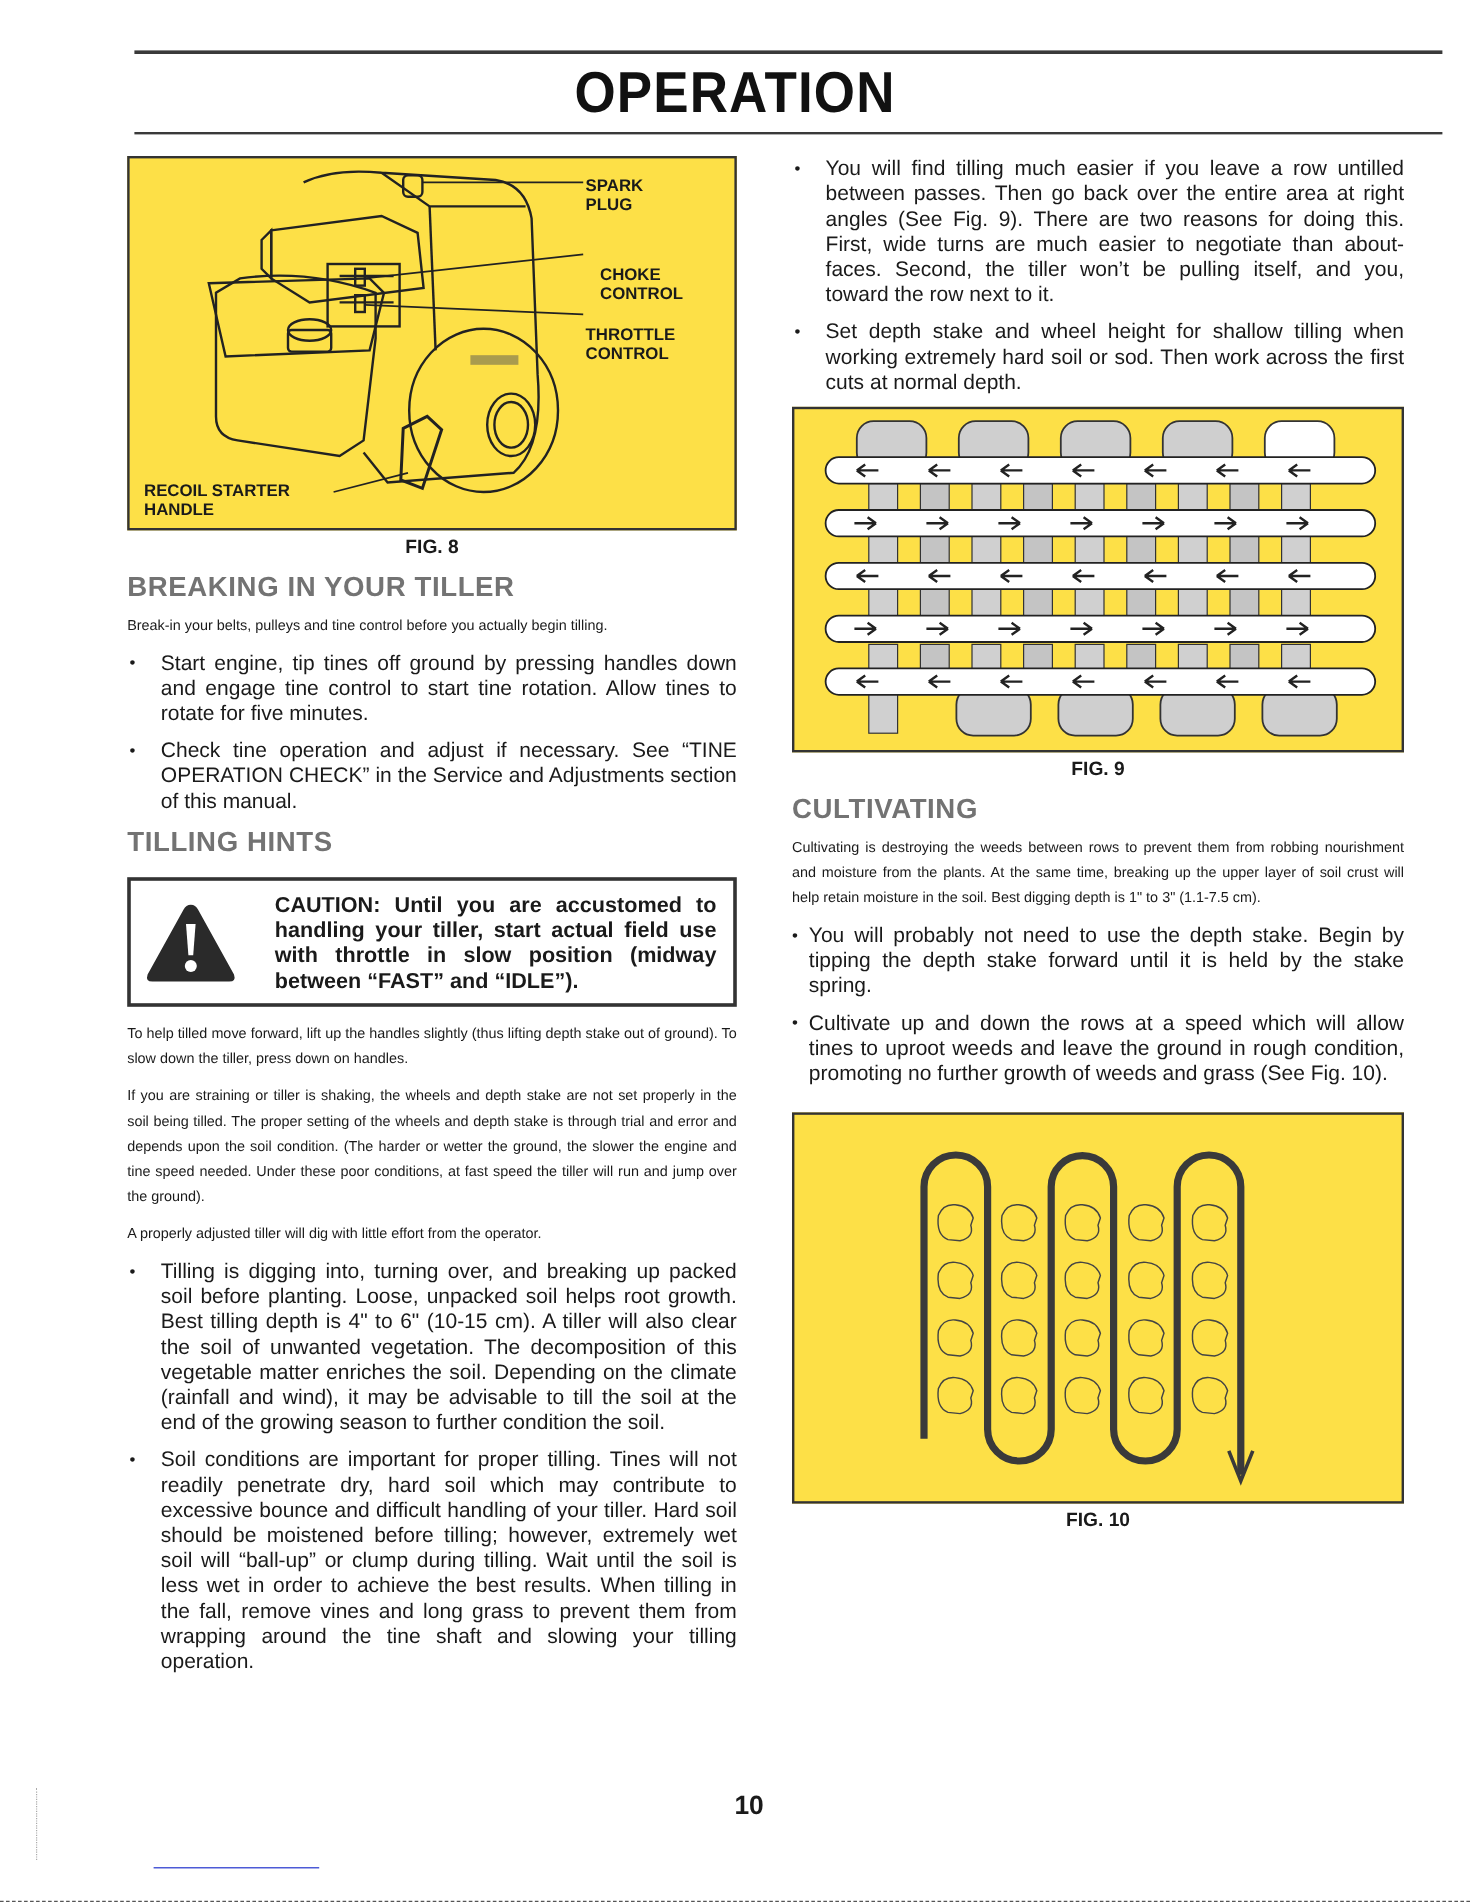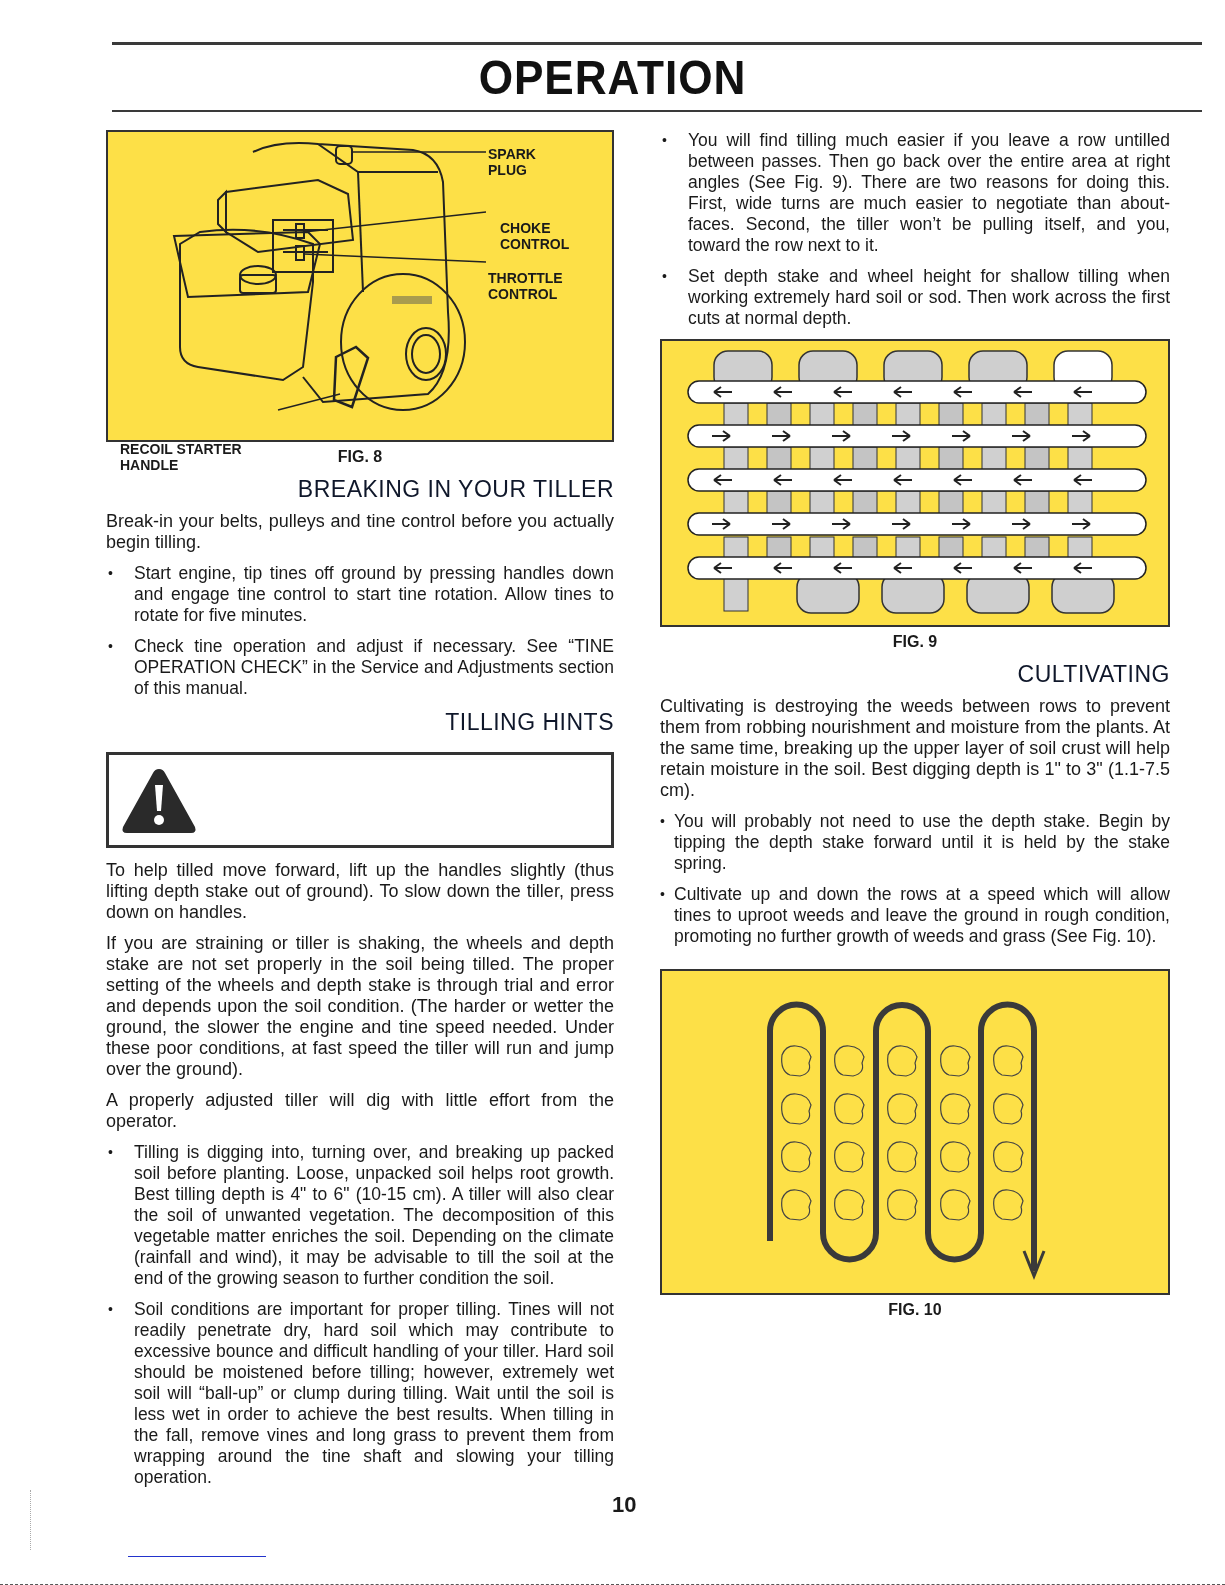--- a/index.html
+++ b/index.html
@@ -12,28 +12,28 @@
     .rule.bot { top: 110px; height: 2px; }
     .page-title {
       position: absolute; top: 50px; left: 0; width: 1225px; text-align: center;
       font-size: 48px; font-weight: bold; letter-spacing: 1px; color: #111;
       transform: scaleX(0.92);
     }
     .col { position: absolute; }
     .col.left { left: 106px; top: 130px; width: 508px; }
     .col.right { left: 660px; top: 130px; width: 510px; }
 
-    .body-text { font-size: 18px; line-height: 21px; text-align: justify; margin: 0 0 10px 0; }
+    .body-text { font-size: 12px; line-height: 21px; text-align: justify; margin: 0 0 10px 0; }
     .bullet-list { list-style: none; margin: 0 0 10px 0; padding: 0; }
     .bullet-list li { position: relative; padding-left: 28px; font-size: 17.5px; line-height: 21px; text-align: justify; margin-bottom: 10px; }
     .bullet-list li .dot { position: absolute; left: 2px; top: 0; font-size: 14px; }
     .bullet-list.tight li { padding-left: 14px; }
     .bullet-list.tight li .dot { left: 0; }
 
-    .section-heading { font-size: 23px; font-weight: normal; margin: 6px 0 8px 0; letter-spacing: 0.5px; color: #0f172a; text-align: right; }
+    .section-heading { font-size: 23px; font-weight: bold; margin: 6px 0 8px 0; letter-spacing: 0.5px; color: #737373; }
 
     .figure-box { border: 2px solid #333; position: relative; background: #fde047; }
     .fig-caption { text-align: center; font-weight: bold; font-size: 16px; margin: 6px 0 10px 0; }
 
     .fig8 { height: 308px; }
     .fig8 .lbl { position: absolute; font-size: 14px; font-weight: bold; line-height: 16px; }
     .fig9 { height: 284px; margin-top: 10px; }
     .fig10 { height: 322px; margin-top: 22px; }
 
     .caution-box {
@@ -99,41 +99,42 @@
       <div>PLUG</div>
     </div>
     <div class="lbl" style="left:380px; top:88px;margin-left:12px;">
       <div>CHOKE</div>
       <div>CONTROL</div>
     </div>
     <div class="lbl" style="left:380px; top:138px;">
       <div>THROTTLE</div>
       <div>CONTROL</div>
     </div>
-    <div class="lbl" style="left:12px; top:268px;margin-top:41px;">
+    <div class="lbl" style="left:12px; top:268px;">
       <div>RECOIL STARTER</div>
       <div>HANDLE</div>
     </div>
   </div>
   <div class="fig-caption">FIG. 8</div>
 
   <div class="section-heading">BREAKING IN YOUR TILLER</div>
   <p class="body-text">Break-in your belts, pulleys and tine control before you actually begin tilling.</p>
   <ul class="bullet-list">
     <li><span class="dot">•</span><span>Start engine, tip tines off ground by pressing handles down and engage tine control to start tine rotation. Allow tines to rotate for five minutes.</span></li>
     <li><span class="dot">•</span><span>Check tine operation and adjust if necessary.  See “TINE OPERATION CHECK” in the Service and Adjustments section of this manual.</span></li>
   </ul>
 
   <div class="section-heading" style="margin-top:8px;">TILLING HINTS</div>
   <div class="caution-box">
     <svg class="caution-icon" viewBox="0 0 80 72">
       <path d="M40 4 Q44 4 46 8 L76 62 Q78 68 72 68 L8 68 Q2 68 4 62 L34 8 Q36 4 40 4 Z" fill="#2a2a2a"></path>
       <path d="M36 20 L44 20 L42 46 L38 46 Z" fill="#fff"></path>
       <circle cx="40" cy="55" r="5" fill="#fff"></circle>
     </svg>
+    <div class="caution-text">CAUTION: Until you are accustomed to handling your tiller, start actual field use with throttle in slow position (midway between “FAST” and “IDLE”).</div>
   </div>
   <p class="body-text">To help tilled move forward, lift up the handles slightly (thus lifting depth stake out of ground). To slow down the tiller, press down on handles.</p>
   <p class="body-text">If you are straining or tiller is shaking, the wheels and depth stake are not set properly in the soil being tilled. The proper setting of the wheels and depth stake is through trial and error and depends upon the soil condition.  (The harder or wetter the ground, the slower the engine and tine speed needed. Under these poor conditions, at fast speed the tiller will run and jump over the ground).</p>
   <p class="body-text">A properly adjusted tiller will dig with little effort from the operator.</p>
   <ul class="bullet-list">
     <li><span class="dot">•</span><span>Tilling is digging into, turning over, and breaking up packed soil before planting.  Loose, unpacked soil helps root growth. Best tilling depth is 4" to 6" (10-15 cm). A tiller will also clear the soil of unwanted vegetation. The decomposition of this vegetable matter enriches the soil.  Depending on the climate (rainfall and wind), it may be advisable to till the soil at the end of the growing season to further condition the soil.</span></li>
     <li><span class="dot">•</span><span>Soil conditions are important for proper tilling. Tines will not readily penetrate dry, hard soil which may contribute to excessive bounce and difficult handling of your tiller. Hard soil should be moistened before tilling; however, extremely wet soil will “ball-up” or clump during tilling. Wait until the soil is less wet in order to achieve the best results. When tilling in the fall, remove vines and long grass to prevent them from wrapping around the tine shaft and slowing your tilling operation.</span></li>
   </ul>
 </div>
 

